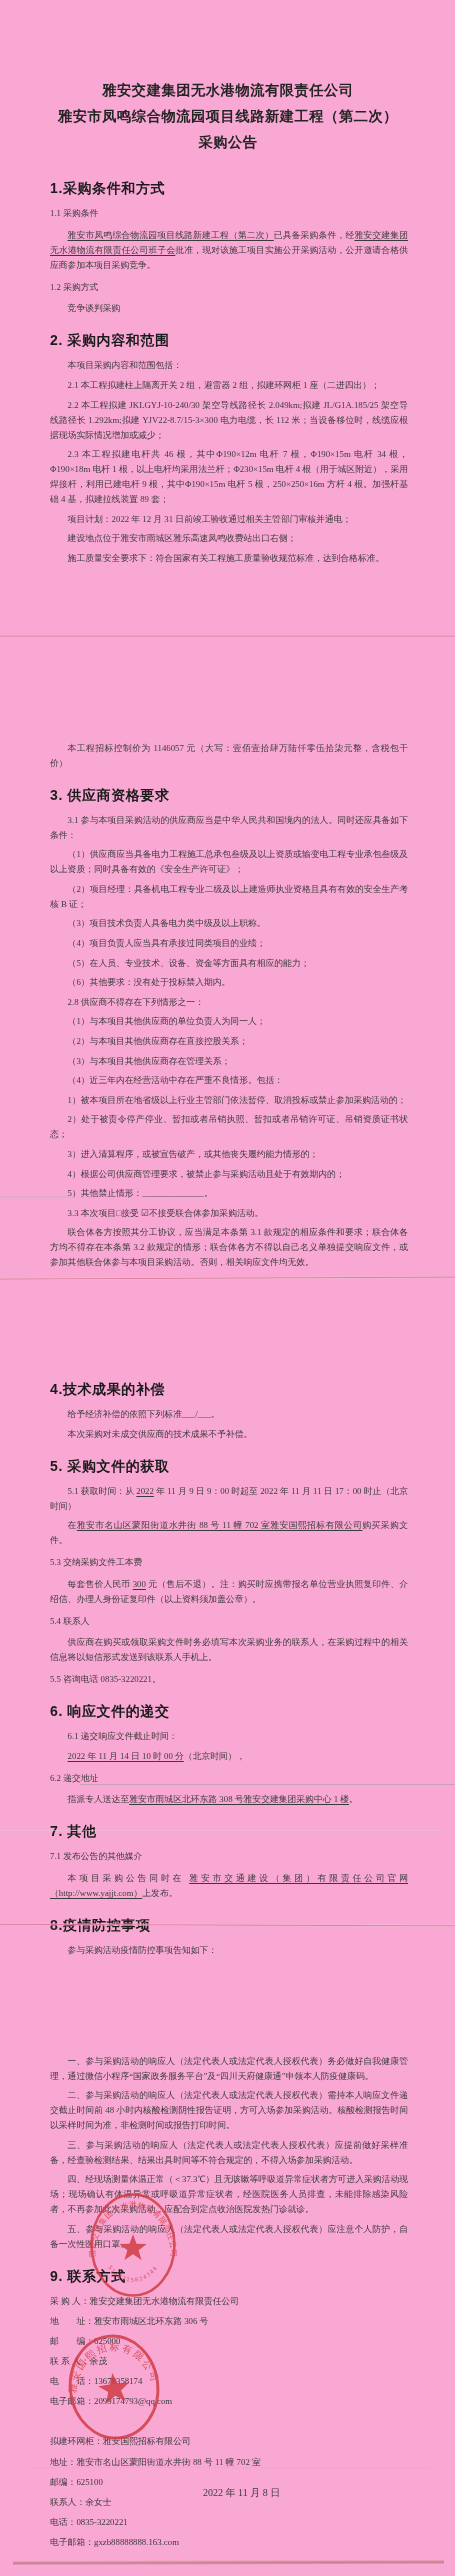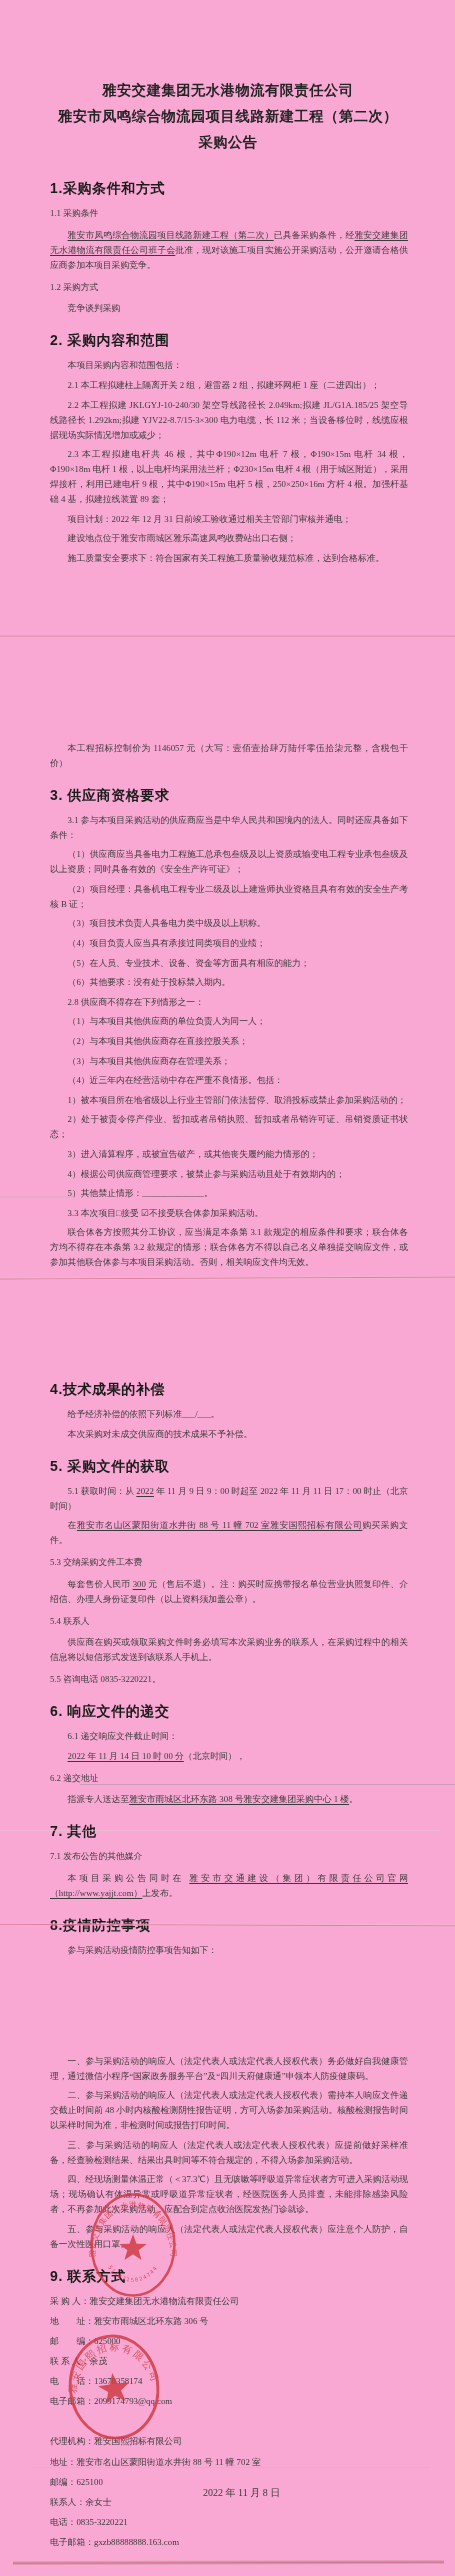--- a/index.html
+++ b/index.html
@@ -166,21 +166,21 @@
       <div class="blk p">三、参与采购活动的响应人（法定代表人或法定代表人授权代表）应提前做好采样准备，经查验检测结果、结果出具时间等不符合规定的，不得入场参加采购活动。</div>
       <div class="blk p">四、经现场测量体温正常（＜37.3℃）且无咳嗽等呼吸道异常症状者方可进入采购活动现场；现场确认有体温异常或呼吸道异常症状者，经医院医务人员排查，未能排除感染风险者，不再参加此次采购活动，应配合到定点收治医院发热门诊就诊。</div>
       <div class="blk p">五、参与采购活动的响应人（法定代表人或法定代表人授权代表）应注意个人防护，自备一次性医用口罩。</div>
       <div class="blk h1">9. 联系方式</div>
       <div class="blk c">采 购 人：雅安交建集团无水港物流有限责任公司</div>
       <div class="blk c">地　　址：雅安市雨城区北环东路 306 号</div>
       <div class="blk c">邮　　编：625000</div>
       <div class="blk c">联 系 人：余茂</div>
       <div class="blk c">电　　话：13678358174</div>
       <div class="blk c">电子邮箱：2099174793@qq.com</div>
-      <div class="blk c gap">代理机构：雅安国熙招标有限公司</div>
+      <div class="blk c gap">拟建环网柜：雅安国熙招标有限公司</div>
       <div class="blk c">地址：雅安市名山区蒙阳街道水井街 88 号 11 幢 702 室</div>
       <div class="blk c">邮编：625100</div>
       <div class="blk c">联系人：余女士</div>
       <div class="blk c">电话：0835-3220221</div>
       <div class="blk c">电子邮箱：gxzb88888888.163.com</div>
     </div>
 
   <div id="sep-0" class="sep"></div>
   <div id="sep-1" class="sep"></div>
   <div id="sep-2" class="sep"></div>

